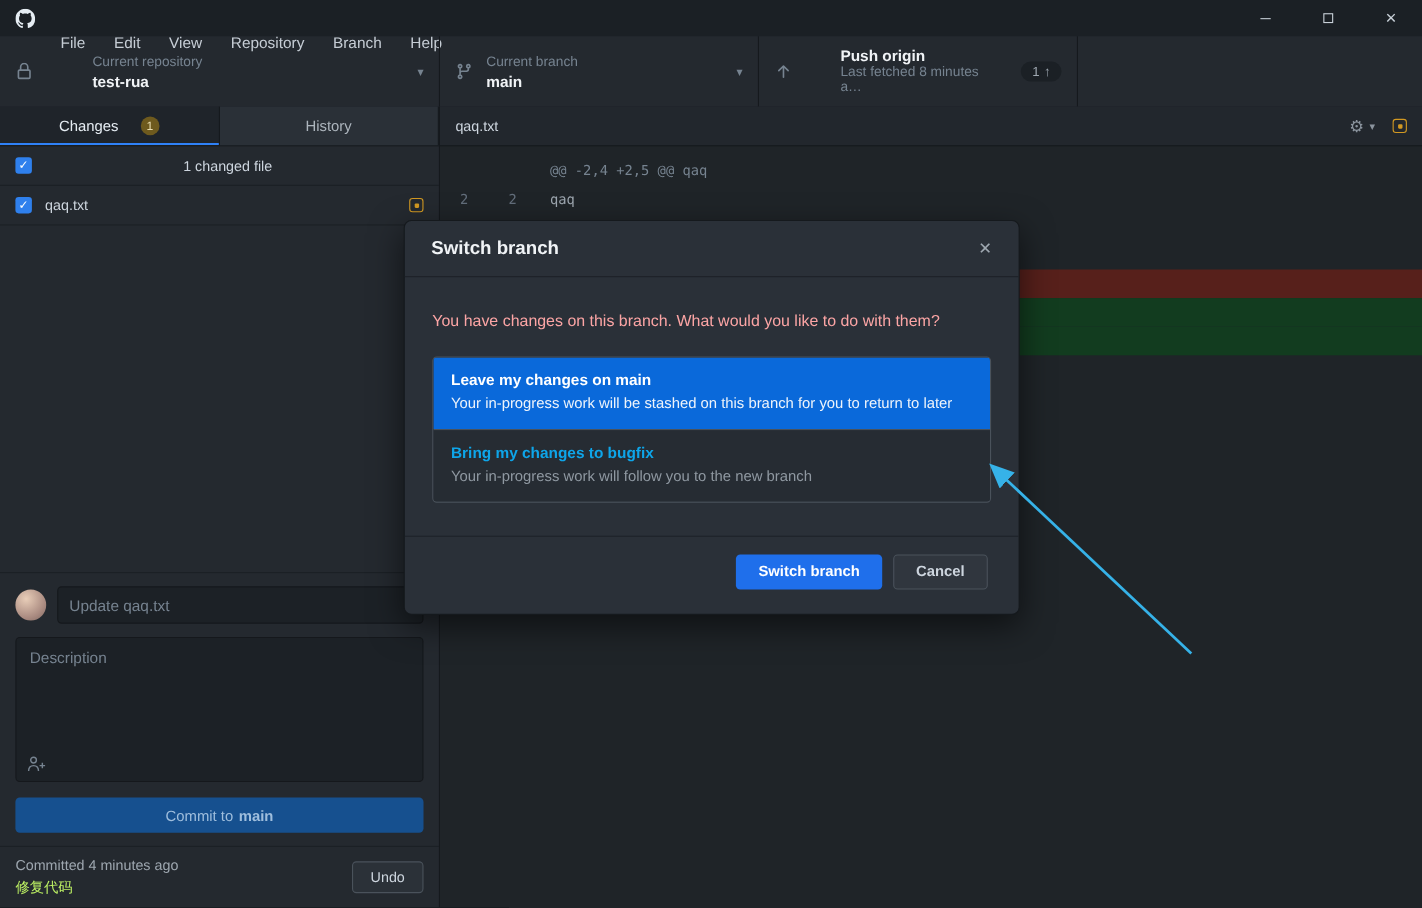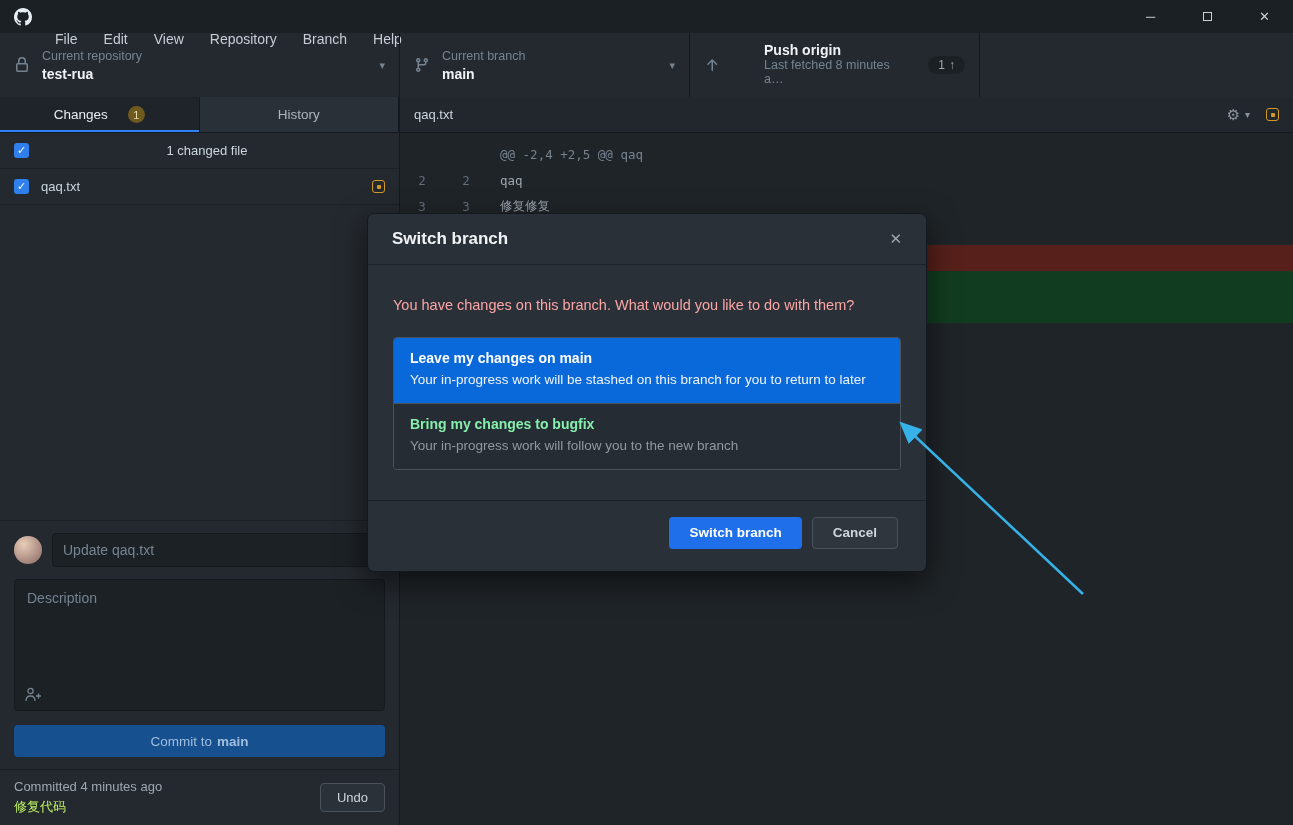--- a/index.html
+++ b/index.html
@@ -22,21 +22,21 @@
   .gh-logo { width: 18px; height: 18px; margin-right: 10px; display:flex; align-items:center; }
   .gh-logo svg { width: 18px; height: 18px; fill: #e6edf3; }
   .menus { display: flex; height: 33px; margin-top: 46px; }
   .menu { padding: 0 13px; line-height: 33px; font-size: 14px; color: #c6cdd5; cursor: default; }
   .win-controls { margin-left: auto; display: flex; height: 33px; }
   .winbtn { width: 57px; height: 33px; display: flex; align-items: center; justify-content: center; color: #c9d1d9; font-size: 13px; }
   .max-box { width: 9px; height: 9px; border: 1px solid #c9d1d9; display: inline-block; }
   
   .toolbar { height: 64px; background: #24292f; display: flex; }
   .tb-section { display: flex; align-items: center; padding: 0 14px; border-right: 1px solid #15191d; cursor: pointer; }
-  .tb-repo { width: 400px; }
+  .tb-repo { width: 400px; gap: 42px; }
   .tb-branch { width: 290px; }
   .tb-push { width: 290px; gap: 32px; }
   .tb-icon { margin-right: 12px; display: flex; }
   .tb-icon svg { width: 16px; height: 16px; fill: #768390; }
   .tb-label { font-size: 12.5px; color: #768390; margin-bottom: 3px; }
   .tb-value { font-size: 14px; color: #f0f3f6; font-weight: 600; }
   .caret { margin-left: auto; color: #768390; font-size: 11px; }
   .push-badge { margin-left: auto; background: #1b2025; border-radius: 10px; padding: 2px 10px; font-size: 12px; color: #9ea7b0; display: flex; gap: 4px; align-items: center; }
   .tb-filler { flex: 1; }
   
@@ -79,31 +79,31 @@
   .gear-glyph { font-size: 15px; }
   .gear-caret { font-size: 10px; }
   .diff-body { padding-top: 8px; font-family: "DejaVu Sans Mono", "Liberation Mono", monospace; font-size: 12.5px; }
   .diff-row { height: 26px; display: flex; align-items: center; }
   .gut { width: 44px; flex: 0 0 auto; text-align: center; color: #636e7b; }
   .code { padding-left: 12px; color: #9ea7b0; white-space: pre; }
   .diff-row.hunk .code { color: #768390; }
   .diff-row.deleted { background: #57201b; }
   .diff-row.added { background: #123c1f; }
   
-  .dialog { position: absolute; left: 367px; top: 213px; width: 560px; background: #2a3038; border: 1px solid #15191d; border-radius: 7px; box-shadow: 0 10px 30px rgba(0,0,0,0.55); z-index: 40; }
+  .dialog { position: absolute; left: 367px; top: 200px; width: 560px; background: #2a3038; border: 1px solid #15191d; border-radius: 7px; box-shadow: 0 10px 30px rgba(0,0,0,0.55); z-index: 40; }
   .dialog-header { display: flex; align-items: center; padding: 15px 24px; border-bottom: 1px solid #1d2228; }
   .dialog-title { font-size: 17px; font-weight: 700; color: #f0f3f6; }
   .dialog-close { margin-left: auto; color: #9ea7b0; font-size: 15px; cursor: pointer; }
   .dialog-body { padding: 0 25px; }
   .dialog-message { margin: 32px 0 24px; font-size: 14.5px; color: #fca5a5; }
   .options { border: 1px solid #4a525b; border-radius: 4px; overflow: hidden; }
   .option { padding: 12px 16px; background: #262c33; cursor: pointer; }
   .option + .option { border-top: 1px solid #4a525b; }
   .option.selected { background: #0a69da; }
-  .opt-title { font-size: 14px; font-weight: 700; color: #86efac; margin-bottom: 4px; }
+  .opt-title { font-size: 14px; font-weight: 700; color: #0ea5e9; margin-bottom: 4px; }
   .opt-desc { font-size: 13.5px; color: #8f98a1; line-height: 1.55; max-width: 480px; }
   .option.selected .opt-title { color: #ffffff; }
   .option.selected .opt-desc { color: #eef4fb; }
   .dialog-footer { margin-top: 30px; border-top: 1px solid #1d2228; padding: 16px 28px 22px; display: flex; justify-content: flex-end; gap: 10px; }
   .btn { height: 32px; border-radius: 4px; font-size: 13.5px; font-weight: 600; font-family: inherit; padding: 0 20px; cursor: pointer; }
   .btn-primary { background: #1f6feb; border: none; color: #ffffff; }
   .btn-secondary { background: #30363e; border: 1px solid #4a525b; color: #cdd5de; }
   
   .annotation { position: absolute; inset: 0; width: 1293px; height: 825px; pointer-events: none; z-index: 60; }
 </style>

